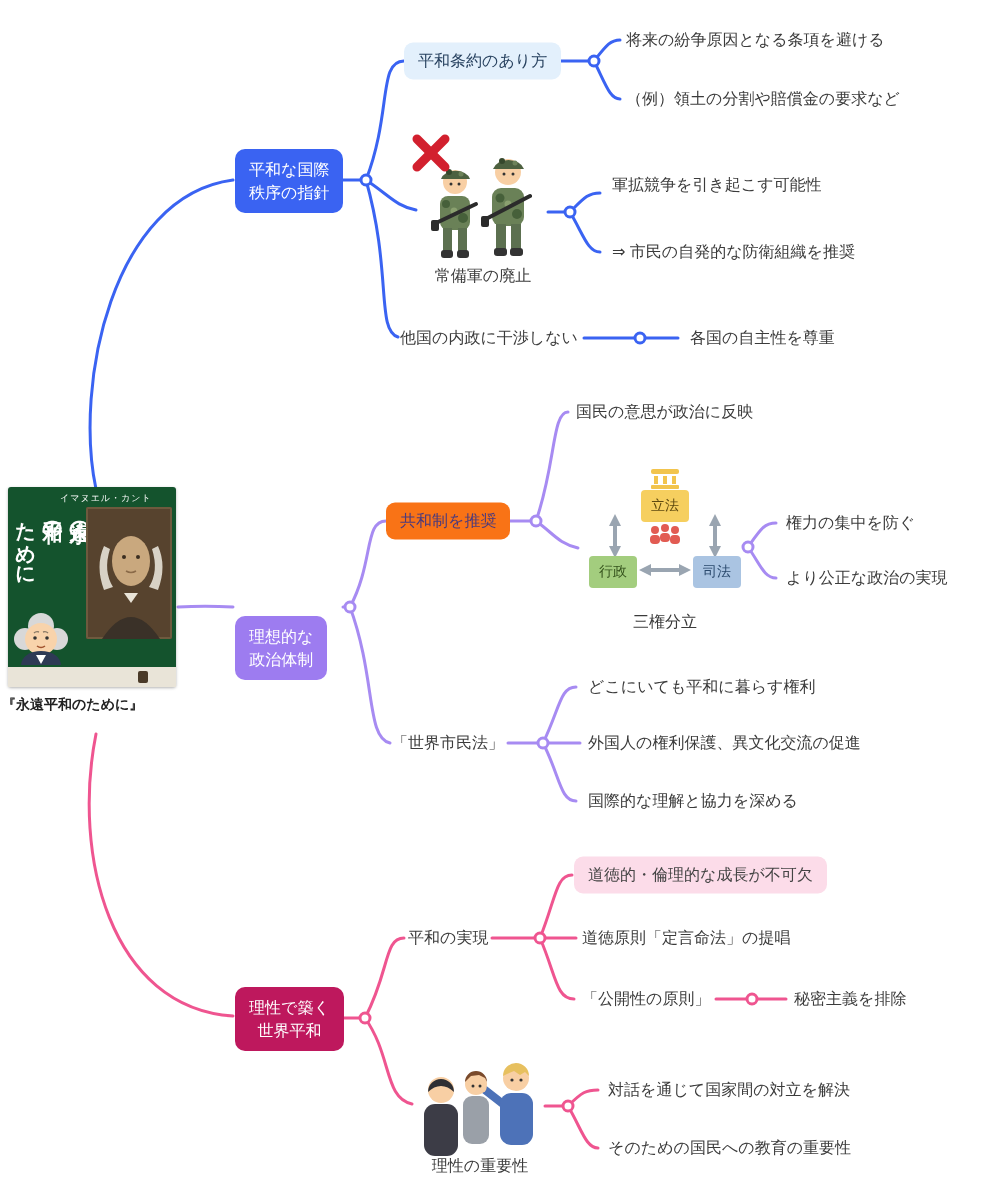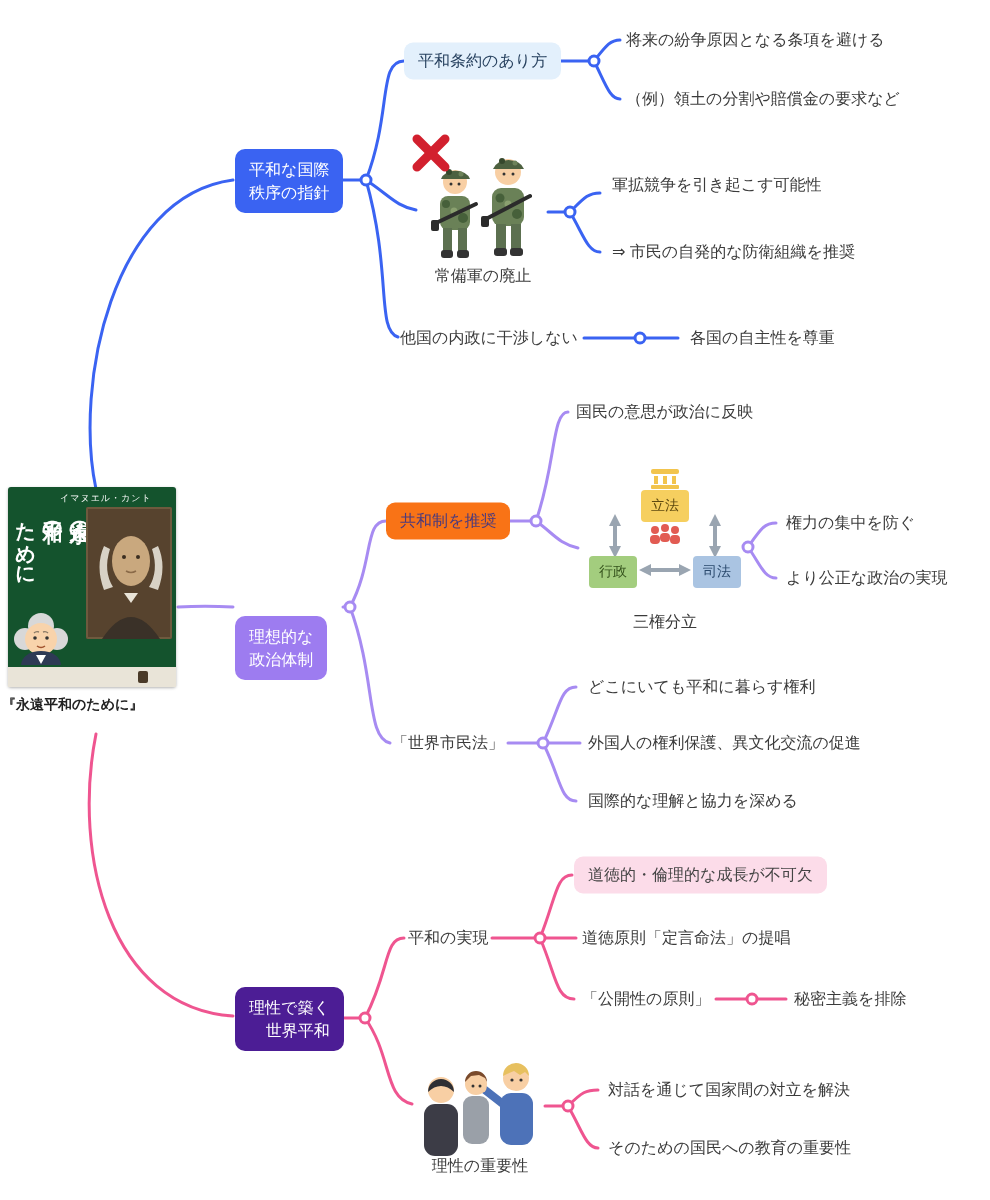--- a/index.html
+++ b/index.html
@@ -10,21 +10,21 @@
   .pb{stroke:#3a63f2;} .pp{stroke:#a78bf2;} .pk{stroke:#ef5590;}
   .cb{fill:#fff;stroke:#3a63f2;stroke-width:3;}
   .cp{fill:#fff;stroke:#a78bf2;stroke-width:3;}
   .ck{fill:#fff;stroke:#ef5590;stroke-width:3;}
   .leaf{position:absolute;transform:translateY(-50%);font-size:16px;white-space:nowrap;color:#3b3b3b;}
   .caption{position:absolute;font-size:16px;color:#3b3b3b;text-align:center;}
   .node-main{position:absolute;color:#fff;font-size:16px;line-height:1.45;padding:9px 14px;
              border-radius:10px;text-align:center;white-space:pre-line;}
   .node-box{position:absolute;transform:translateY(-50%);font-size:16px;padding:8px 14px;
             border-radius:9px;white-space:nowrap;}
-  .blue-bg{background:#3a63f2;} .purple-bg{background:#9d7cf0;} .pink-bg{background:#4c1d95;text-align:right;}
+  .blue-bg{background:#3a63f2;} .purple-bg{background:#9d7cf0;} .pink-bg{background:#be185d;}
   .treaty-box{background:#e3f0fc;color:#27415f;}
   .republic-box{background:#f97316;color:#4a3a7d;}
   .moral-box{background:#fcdce9;color:#444;}
   .root-label{position:absolute;font-size:14px;font-weight:bold;color:#222;white-space:nowrap;}
   
   .book{position:absolute;left:8px;top:487px;width:168px;height:200px;background:#14532d;
         border-radius:3px;box-shadow:0 1px 3px rgba(0,0,0,.3);}
   .book-author{position:absolute;left:52px;top:5px;font-size:9px;color:#fff;letter-spacing:1px;white-space:nowrap;}
   .book-title{position:absolute;left:4px;top:20px;writing-mode:vertical-rl;font-size:20px;font-weight:bold;
               color:#fff;line-height:1.35;white-space:pre-line;height:150px;}

